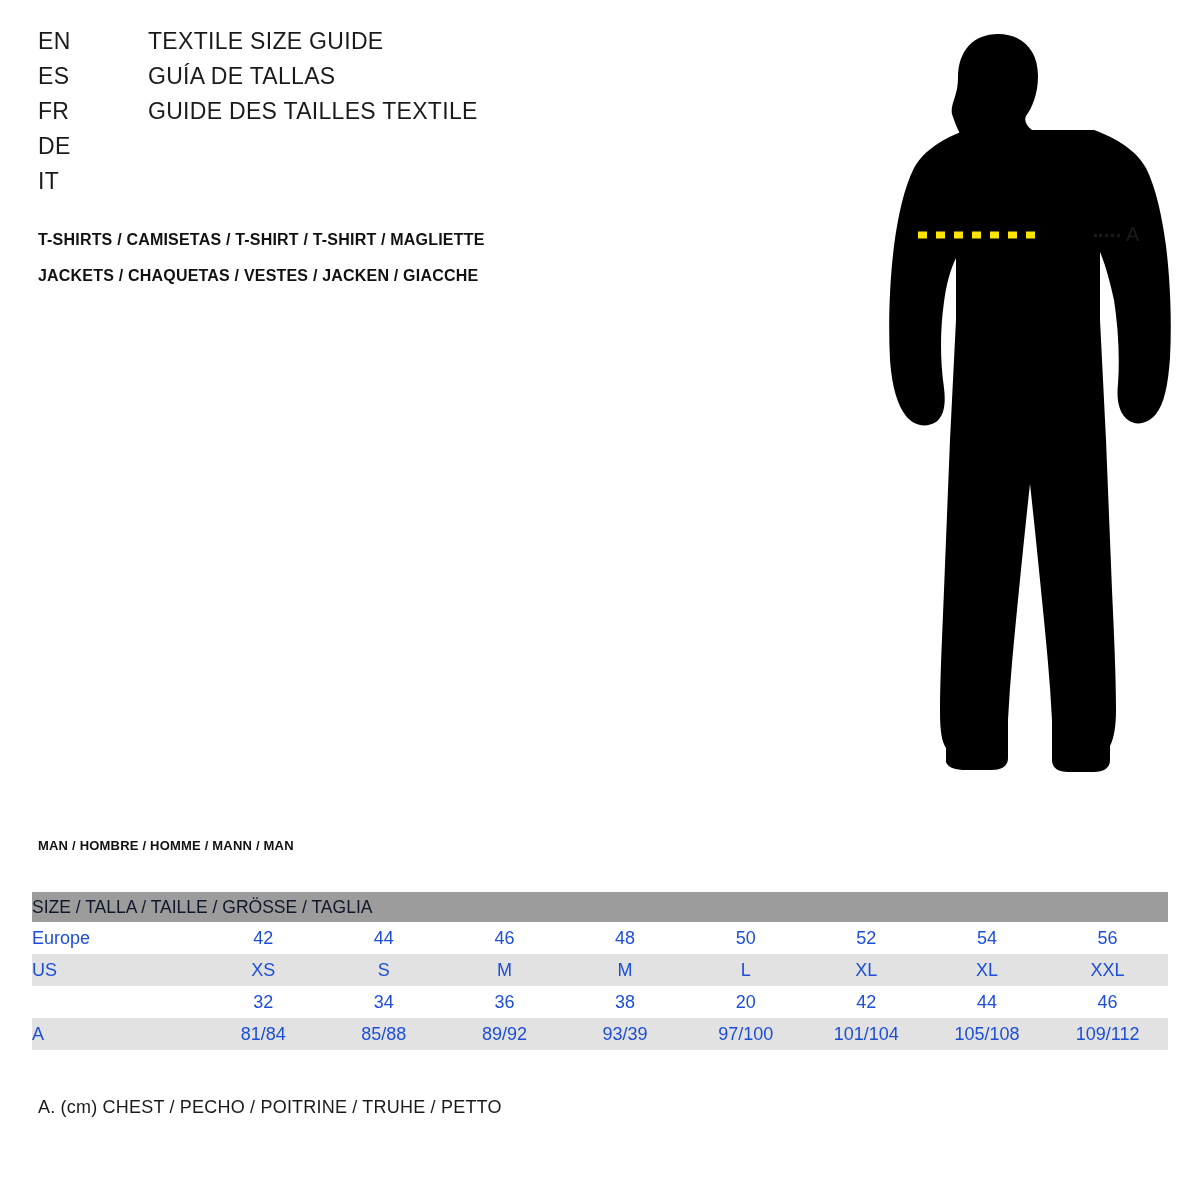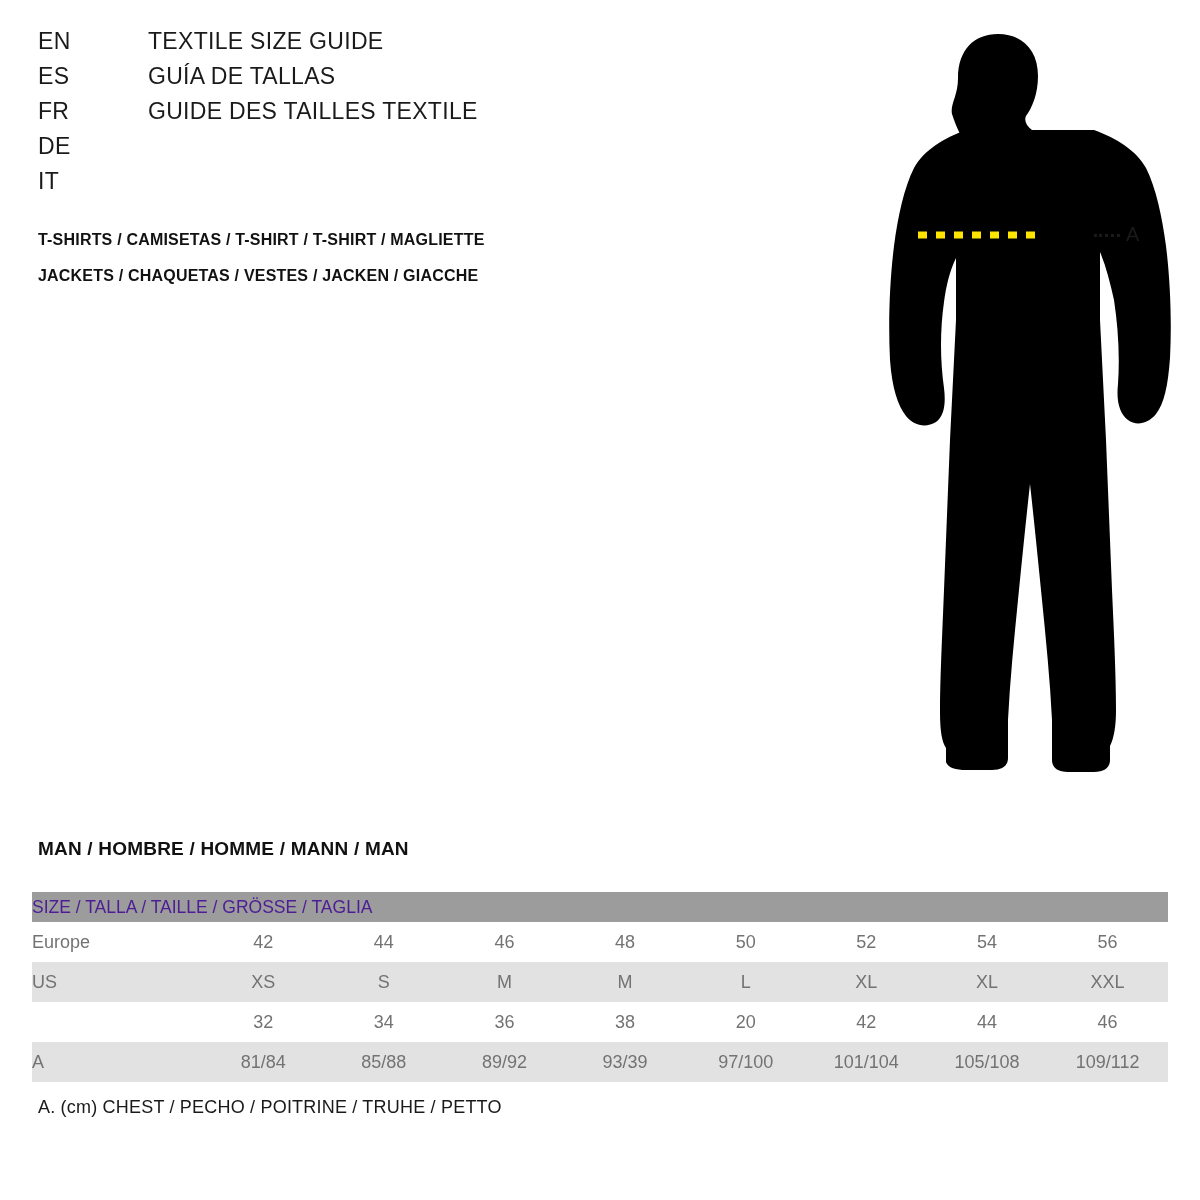--- a/index.html
+++ b/index.html
@@ -86,43 +86,43 @@
     width: 26px;
     height: 0;
     border-top: 3px dotted #1a1a1a;
   }
 
   
   .table-title {
     position: absolute;
     left: 38px;
     top: 838px;
-    font-size: 19px;
+    font-size: 13px;
     font-weight: bold;
     letter-spacing: 0.2px;
     color: #111;
   }
   table.size-table {
     position: absolute;
     left: 32px;
     top: 892px;
     width: 1136px;
     border-collapse: collapse;
     font-size: 18px;
   }
   table.size-table td {
     padding: 0;
-    height: 40px;
+    height: 32px;
     vertical-align: middle;
-    color: #737373;
+    color: #1d4ed8;
   }
   tr.head-row td {
     background: #9c9c9c;
     font-size: 17.5px;
-    color: #4c1d95;
+    color: #0f172a;
     height: 30px;
   }
   tr.row-light td { background: #ffffff; }
   tr.row-grey td  { background: #e2e2e2; }
 
   td.label-cell {
     padding-left: 10px;
     text-align: left;
     width: 170px;
     white-space: nowrap;

